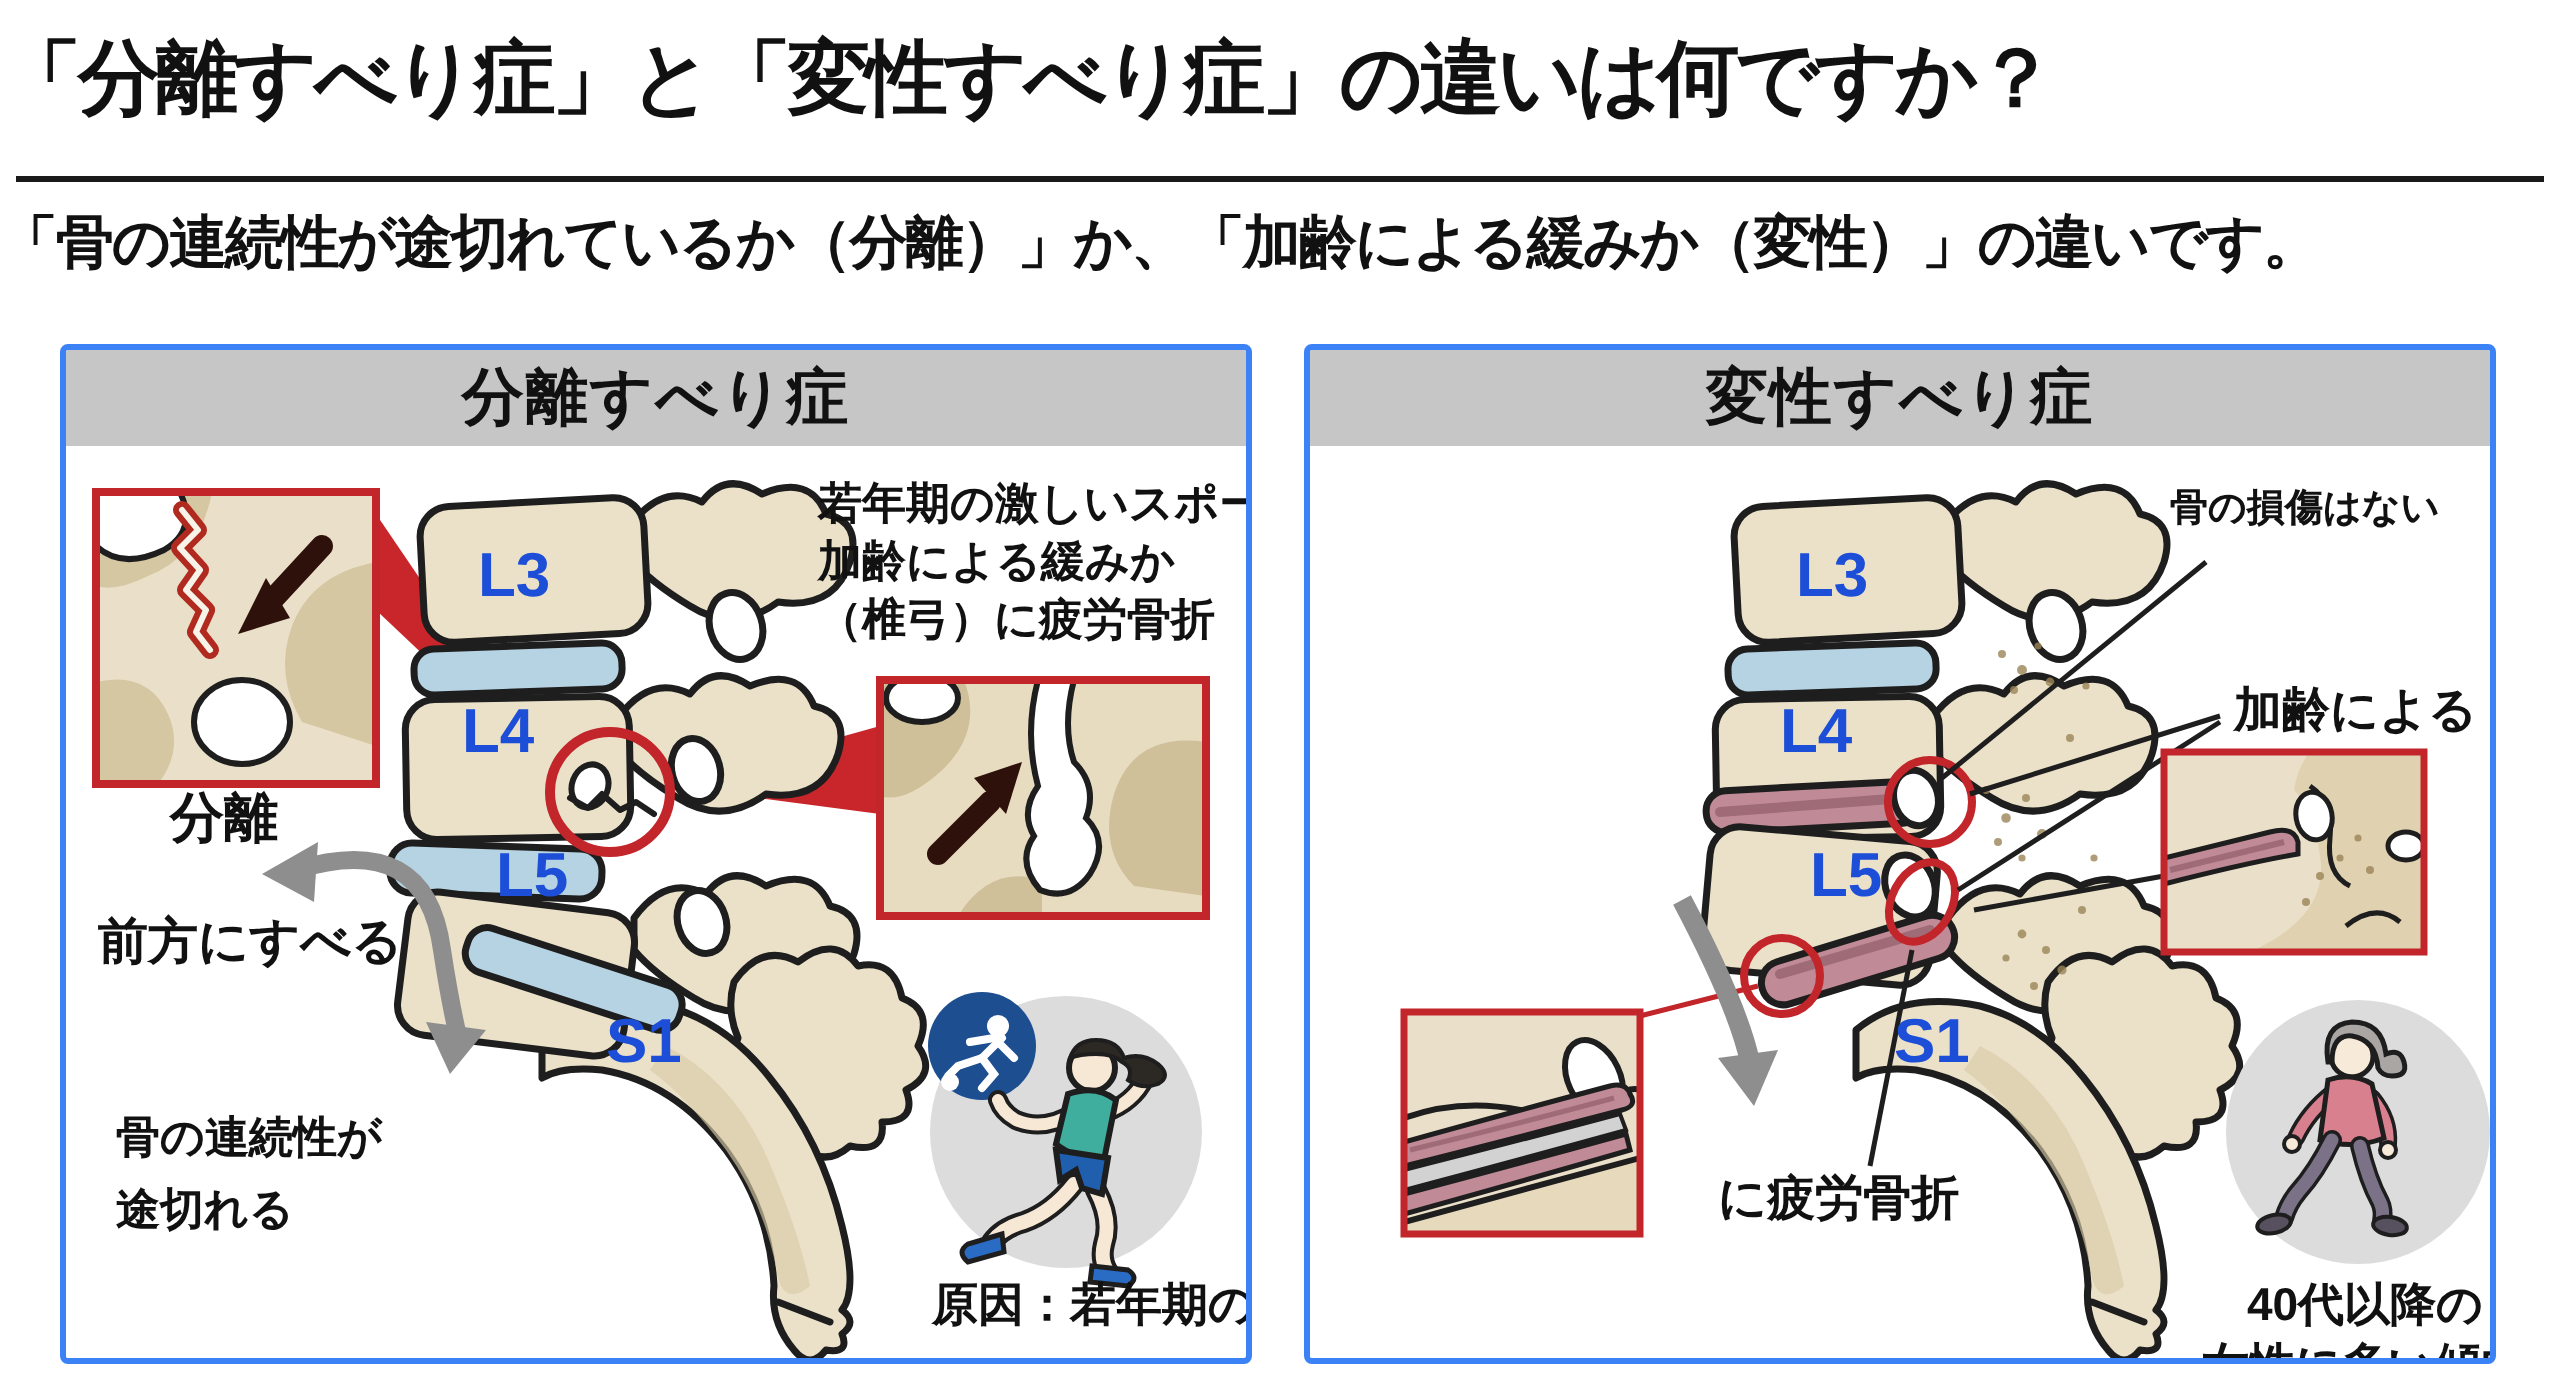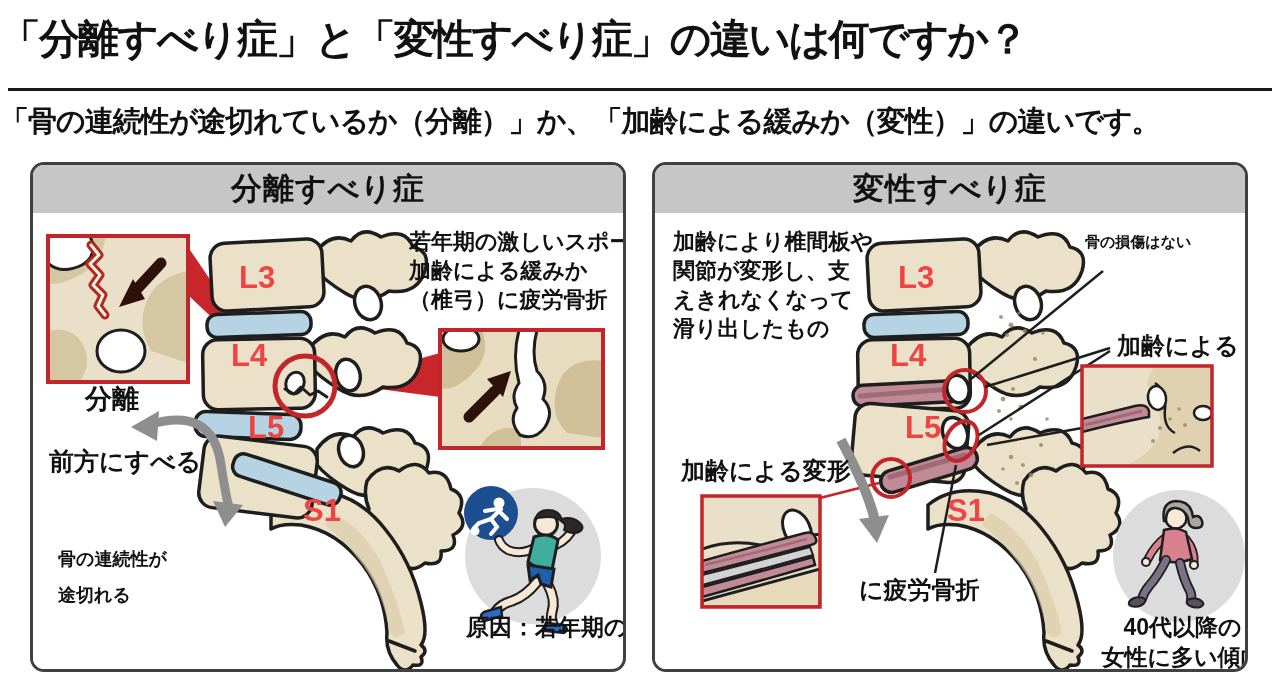--- a/index.html
+++ b/index.html
@@ -5,32 +5,32 @@
   html,body{margin:0;padding:0;background:#fff;}
   body{width:1280px;height:698px;overflow:hidden;
        font-family:"Liberation Sans","DejaVu Sans",sans-serif;color:#111;}
   .page{position:relative;width:1280px;height:698px;background:#fff;}
   .main-title{position:absolute;top:12px;left:0;width:1280px;
               font-size:41px;font-weight:900;letter-spacing:-2px;white-space:nowrap;}
   .title-divider{position:absolute;top:88px;left:8px;width:1264px;height:0;
                  border-top:3px solid #1a1a1a;}
   .subtitle{position:absolute;top:102px;left:0;width:1112px;text-align:center;
             font-size:29px;font-weight:900;letter-spacing:-1px;white-space:nowrap;}
-  .panel{position:absolute;top:162px;height:510px;border:3px solid #404040;
-         border-radius:14px;background:#fff;box-sizing:border-box;overflow:hidden;}
+  .panel{position:absolute;top:172px;height:510px;border:3px solid #3b82f6;
+         border-radius:4px;background:#fff;box-sizing:border-box;overflow:hidden;}
   .panel-left{left:30px;width:596px;}
   .panel-right{left:652px;width:596px;}
   .panel-header{height:48px;background:#c6c6c6;display:flex;align-items:center;
                 justify-content:center;font-size:31px;font-weight:900;letter-spacing:1px;}
   .panel-body{position:relative;width:509px;height:459px;background:#fff;}
   .panel-body > svg{position:absolute;left:0;top:0;}
   .lbl{position:absolute;font-weight:900;line-height:1.25;white-space:nowrap;}
-  .vlabel{position:absolute;font-size:31px;font-weight:600;color:#ef4444;white-space:nowrap;}
+  .vlabel{position:absolute;font-size:31px;font-weight:600;color:#1d4ed8;white-space:nowrap;}
   .note{position:absolute;font-size:22px;font-weight:800;line-height:29px;white-space:nowrap;}
-  .caption{position:absolute;font-size:23px;font-weight:900;line-height:30px;white-space:nowrap;}
+  .caption{position:absolute;font-size:23px;font-weight:900;line-height:30px;white-space:nowrap;margin-top:15px;}
 </style>
 </head>
 <body>
 
 <div class="page">
 
   <div class="main-title">「分離すべり症」と「変性すべり症」の違いは何ですか？</div>
   <div class="title-divider"></div>
   <div class="subtitle">「骨の連続性が途切れているか（分離）」か、「加齢による緩みか（変性）」の違いです。</div>
 
@@ -162,21 +162,21 @@
         <div>若年期の激しいスポー</div>
         <div>加齢による緩みか</div>
         <div>（椎弓）に疲労骨折</div>
       </div>
       <div class="vlabel" style="left:206px;top:47px;">L3</div>
       <div class="vlabel" style="left:198px;top:125px;">L4</div>
       <div class="vlabel" style="left:215px;top:197px;">L5</div>
       <div class="vlabel" style="left:270px;top:280px;">S1</div>
       <div class="lbl" style="left:52px;top:170px;font-size:27px;">分離</div>
       <div class="lbl" style="left:16px;top:233px;font-size:25px;">前方にすべる</div>
-      <div class="lbl" style="left:25px;top:328px;font-size:18px;line-height:36px;">
+      <div class="lbl" style="left:25px;top:328px;font-size:22px;line-height:36px;">
         <div>骨の連続性が</div>
         <div>途切れる</div>
       </div>
       <div class="caption" style="left:433px;top:399px;">
         <div>原因：若年期の</div>
       </div>
     </div>
   </div>
 
   <div class="panel panel-right">
@@ -315,29 +315,22 @@
           <path d="M509,317 Q521,313 531,319 L537,346 Q522,352 505,347 Z" fill="#d9808f" stroke="#1e1e1e" stroke-width="2.5"></path>
           <path d="M511,347 Q503,363 494,373 Q489,379 487,386" fill="none" stroke="#1e1e1e" stroke-width="10" stroke-linecap="round"></path>
           <path d="M511,347 Q503,363 494,373 Q489,379 487,386" fill="none" stroke="#7b7287" stroke-width="6.5" stroke-linecap="round"></path>
           <path d="M525,350 Q529,367 535,378 Q537,382 536,388" fill="none" stroke="#1e1e1e" stroke-width="10" stroke-linecap="round"></path>
           <path d="M525,350 Q529,367 535,378 Q537,382 536,388" fill="none" stroke="#7b7287" stroke-width="6.5" stroke-linecap="round"></path>
           <ellipse cx="482" cy="389" rx="8.5" ry="4.5" fill="#57505e" stroke="#1e1e1e" stroke-width="2" transform="rotate(-12 482 389)"></ellipse>
           <ellipse cx="540" cy="390" rx="8.5" ry="4.5" fill="#57505e" stroke="#1e1e1e" stroke-width="2" transform="rotate(8 540 390)"></ellipse>
         </g>
       </svg>
 
-      <div class="note" style="left:18px;top:14px;">
-        <div>加齢により椎間板や</div>
-        <div>関節が変形し、支</div>
-        <div>えきれなくなって</div>
-        <div>滑り出したもの</div>
-      </div>
-      <div class="lbl" style="left:430px;top:20px;font-size:15px;">骨の損傷はない</div>
+      <div class="lbl" style="left:430px;top:20px;font-size:19px;">骨の損傷はない</div>
       <div class="lbl" style="left:462px;top:118px;font-size:24px;">加齢による</div>
-      <div class="lbl" style="left:26px;top:243px;font-size:24px;">加齢による変形</div>
       <div class="lbl" style="left:204px;top:362px;font-size:24px;">に疲労骨折</div>
       <div class="vlabel" style="left:243px;top:47px;">L3</div>
       <div class="vlabel" style="left:235px;top:125px;">L4</div>
       <div class="vlabel" style="left:250px;top:197px;">L5</div>
       <div class="vlabel" style="left:292px;top:280px;">S1</div>
       <div class="caption" style="left:420px;top:399px;width:215px;text-align:center;">
         <div>40代以降の</div>
         <div>女性に多い傾向</div>
       </div>
     </div>

